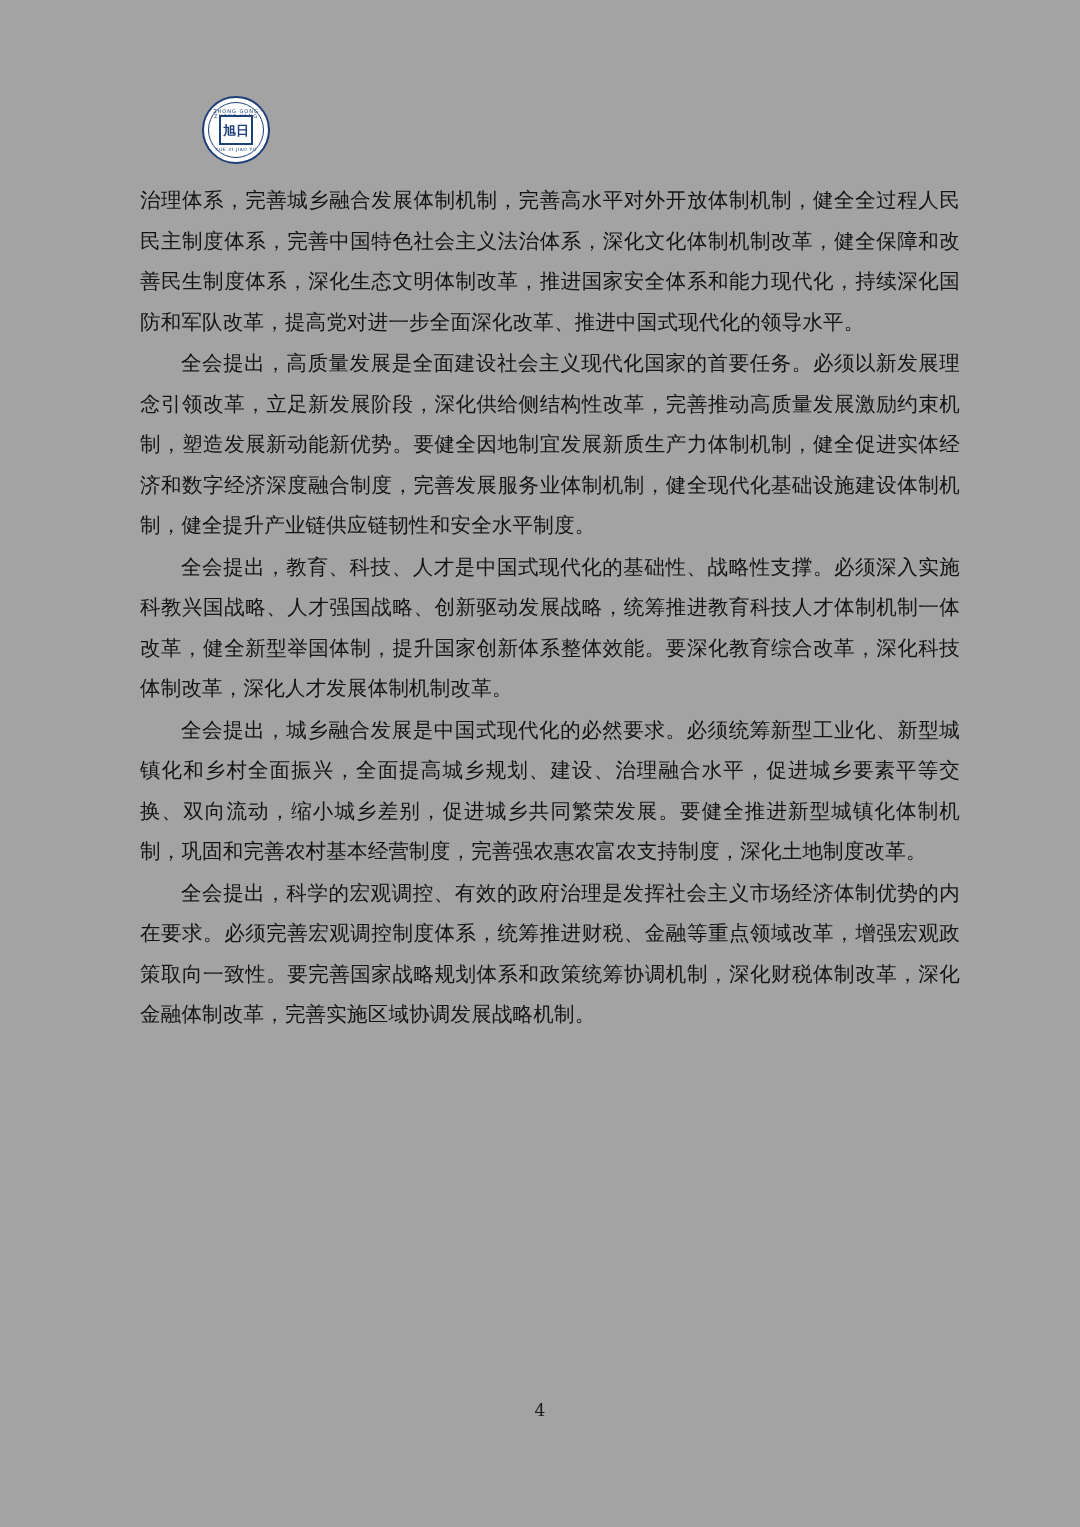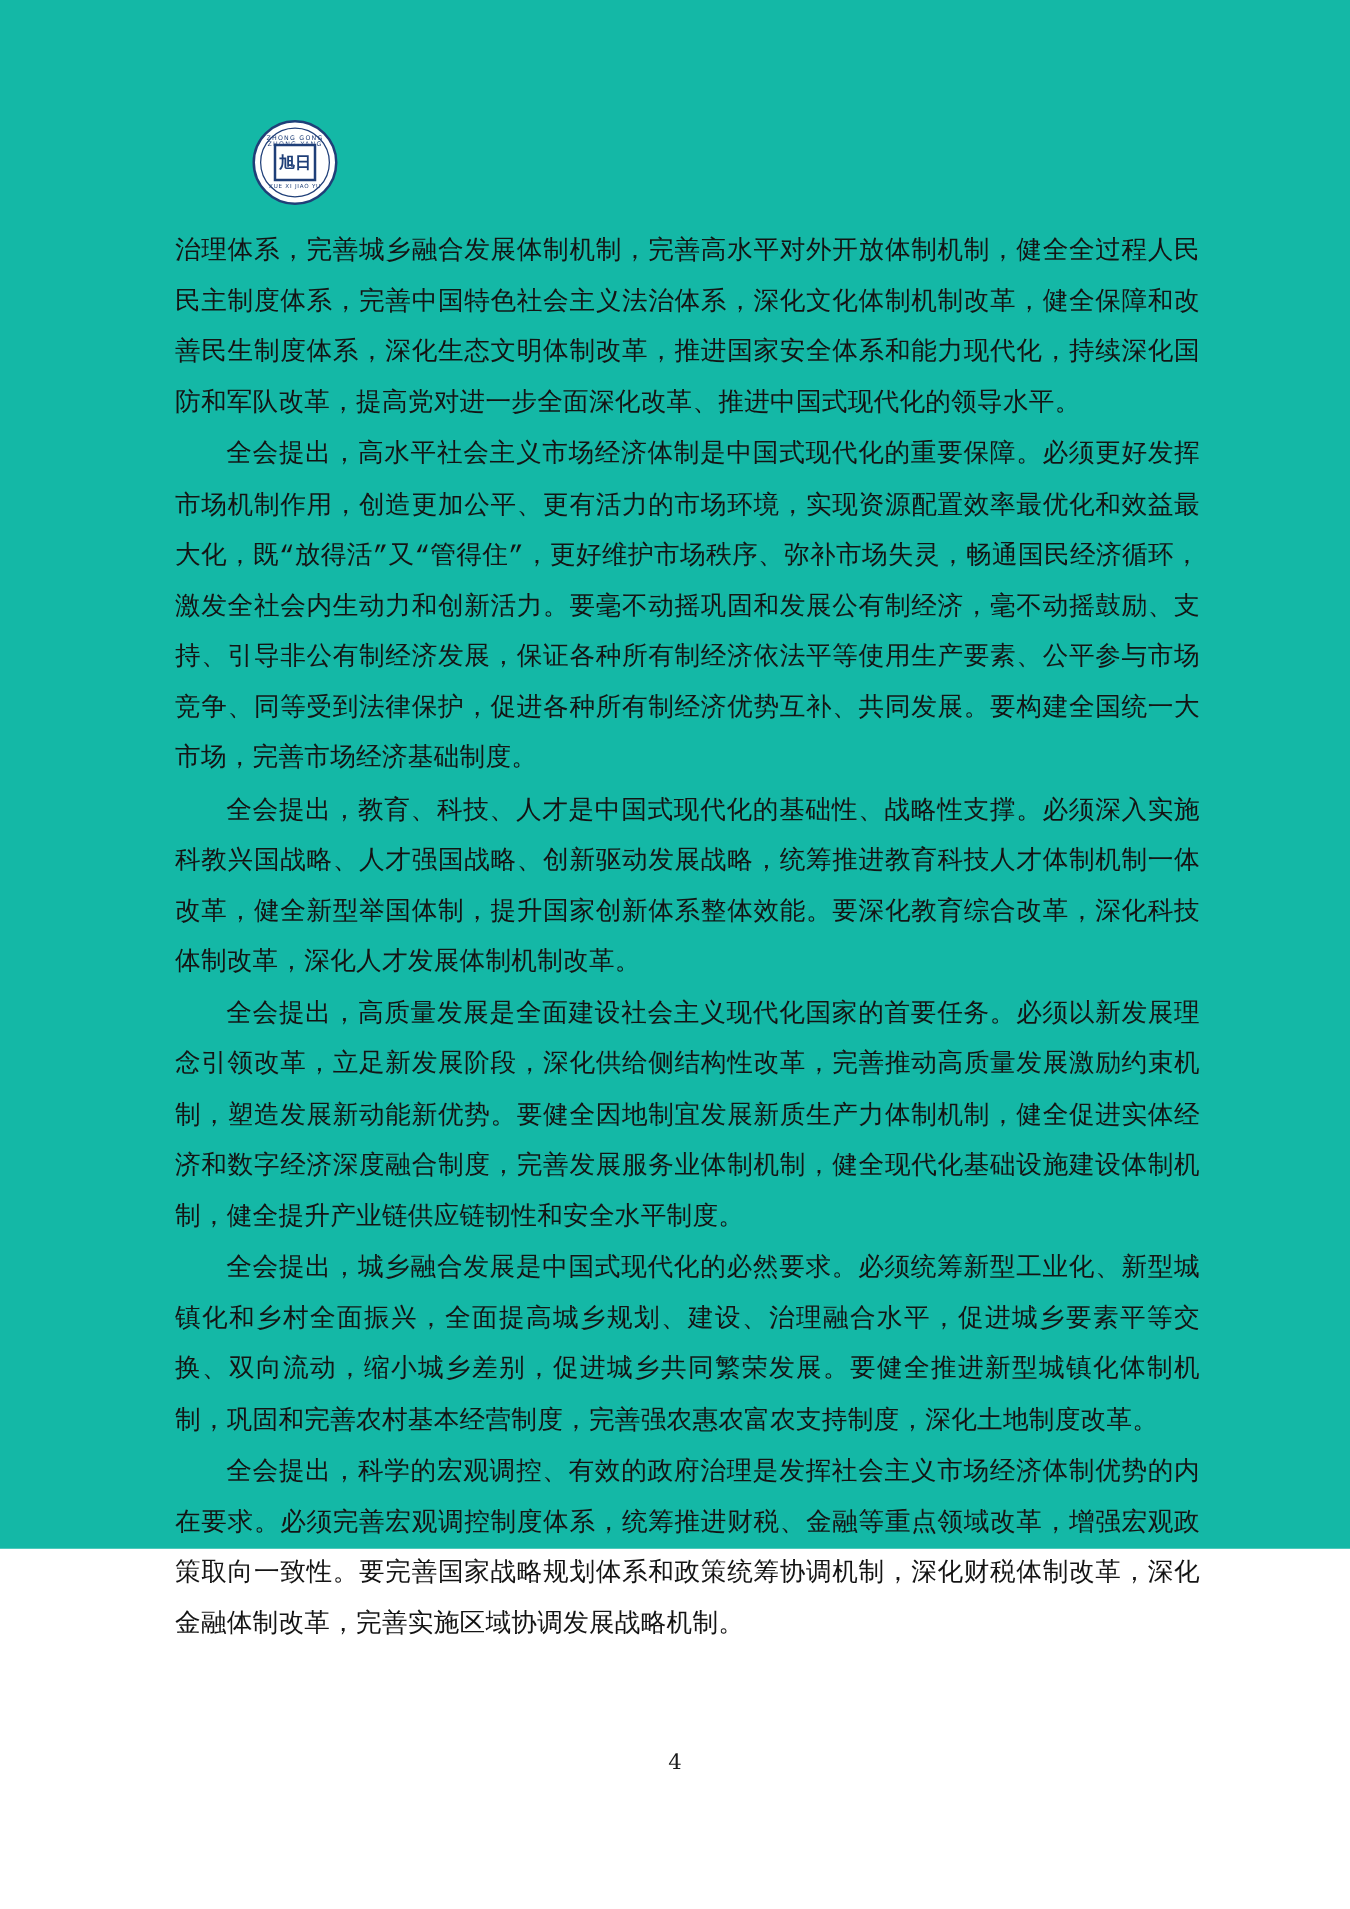--- a/index.html
+++ b/index.html
@@ -12,22 +12,22 @@
     height: 1527px;
     font-family: "DejaVu Serif", "Liberation Serif", serif;
     color: #1a1a1a;
     position: relative;
     overflow: hidden;
   }
   .page {
     position: absolute;
     left: 0; top: 0;
     width: 1080px;
-    height: 1239px;
-    background: #14b8a6;
+    height: 1527px;
+    background: #a3a3a3;
   }
   .content {
     position: absolute;
     left: 140px;
     top: 96px;
     width: 820px;
   }
   .logo-row {
     height: 86px;
     padding-left: 62px;
@@ -118,23 +118,22 @@
         <div class="arc-top">ZHONG GONG ZHONG YANG</div>
         <div class="plaque">
           <span>旭日</span>
         </div>
         <div class="arc-bottom">XUE XI JIAO YU</div>
       </div>
     </div>
 
     <div class="body-text">
       <p class="no-indent">治理体系，完善城乡融合发展体制机制，完善高水平对外开放体制机制，健全全过程人民民主制度体系，完善中国特色社会主义法治体系，深化文化体制机制改革，健全保障和改善民生制度体系，深化生态文明体制改革，推进国家安全体系和能力现代化，持续深化国防和军队改革，提高党对进一步全面深化改革、推进中国式现代化的领导水平。</p>
-      <p>全会提出，高水平社会主义市场经济体制是中国式现代化的重要保障。必须更好发挥市场机制作用，创造更加公平、更有活力的市场环境，实现资源配置效率最优化和效益最大化，既“放得活”又“管得住”，更好维护市场秩序、弥补市场失灵，畅通国民经济循环，激发全社会内生动力和创新活力。要毫不动摇巩固和发展公有制经济，毫不动摇鼓励、支持、引导非公有制经济发展，保证各种所有制经济依法平等使用生产要素、公平参与市场竞争、同等受到法律保护，促进各种所有制经济优势互补、共同发展。要构建全国统一大市场，完善市场经济基础制度。</p>
+      <p>全会提出，高质量发展是全面建设社会主义现代化国家的首要任务。必须以新发展理念引领改革，立足新发展阶段，深化供给侧结构性改革，完善推动高质量发展激励约束机制，塑造发展新动能新优势。要健全因地制宜发展新质生产力体制机制，健全促进实体经济和数字经济深度融合制度，完善发展服务业体制机制，健全现代化基础设施建设体制机制，健全提升产业链供应链韧性和安全水平制度。</p>
       <p>全会提出，教育、科技、人才是中国式现代化的基础性、战略性支撑。必须深入实施科教兴国战略、人才强国战略、创新驱动发展战略，统筹推进教育科技人才体制机制一体改革，健全新型举国体制，提升国家创新体系整体效能。要深化教育综合改革，深化科技体制改革，深化人才发展体制机制改革。</p>
-      <p>全会提出，高质量发展是全面建设社会主义现代化国家的首要任务。必须以新发展理念引领改革，立足新发展阶段，深化供给侧结构性改革，完善推动高质量发展激励约束机制，塑造发展新动能新优势。要健全因地制宜发展新质生产力体制机制，健全促进实体经济和数字经济深度融合制度，完善发展服务业体制机制，健全现代化基础设施建设体制机制，健全提升产业链供应链韧性和安全水平制度。</p>
       <p>全会提出，城乡融合发展是中国式现代化的必然要求。必须统筹新型工业化、新型城镇化和乡村全面振兴，全面提高城乡规划、建设、治理融合水平，促进城乡要素平等交换、双向流动，缩小城乡差别，促进城乡共同繁荣发展。要健全推进新型城镇化体制机制，巩固和完善农村基本经营制度，完善强农惠农富农支持制度，深化土地制度改革。</p>
       <p>全会提出，科学的宏观调控、有效的政府治理是发挥社会主义市场经济体制优势的内在要求。必须完善宏观调控制度体系，统筹推进财税、金融等重点领域改革，增强宏观政策取向一致性。要完善国家战略规划体系和政策统筹协调机制，深化财税体制改革，深化金融体制改革，完善实施区域协调发展战略机制。</p>
     </div>
 
   </div>
 
   <div class="page-number">4</div>
 </div>
 
 </body></html>

